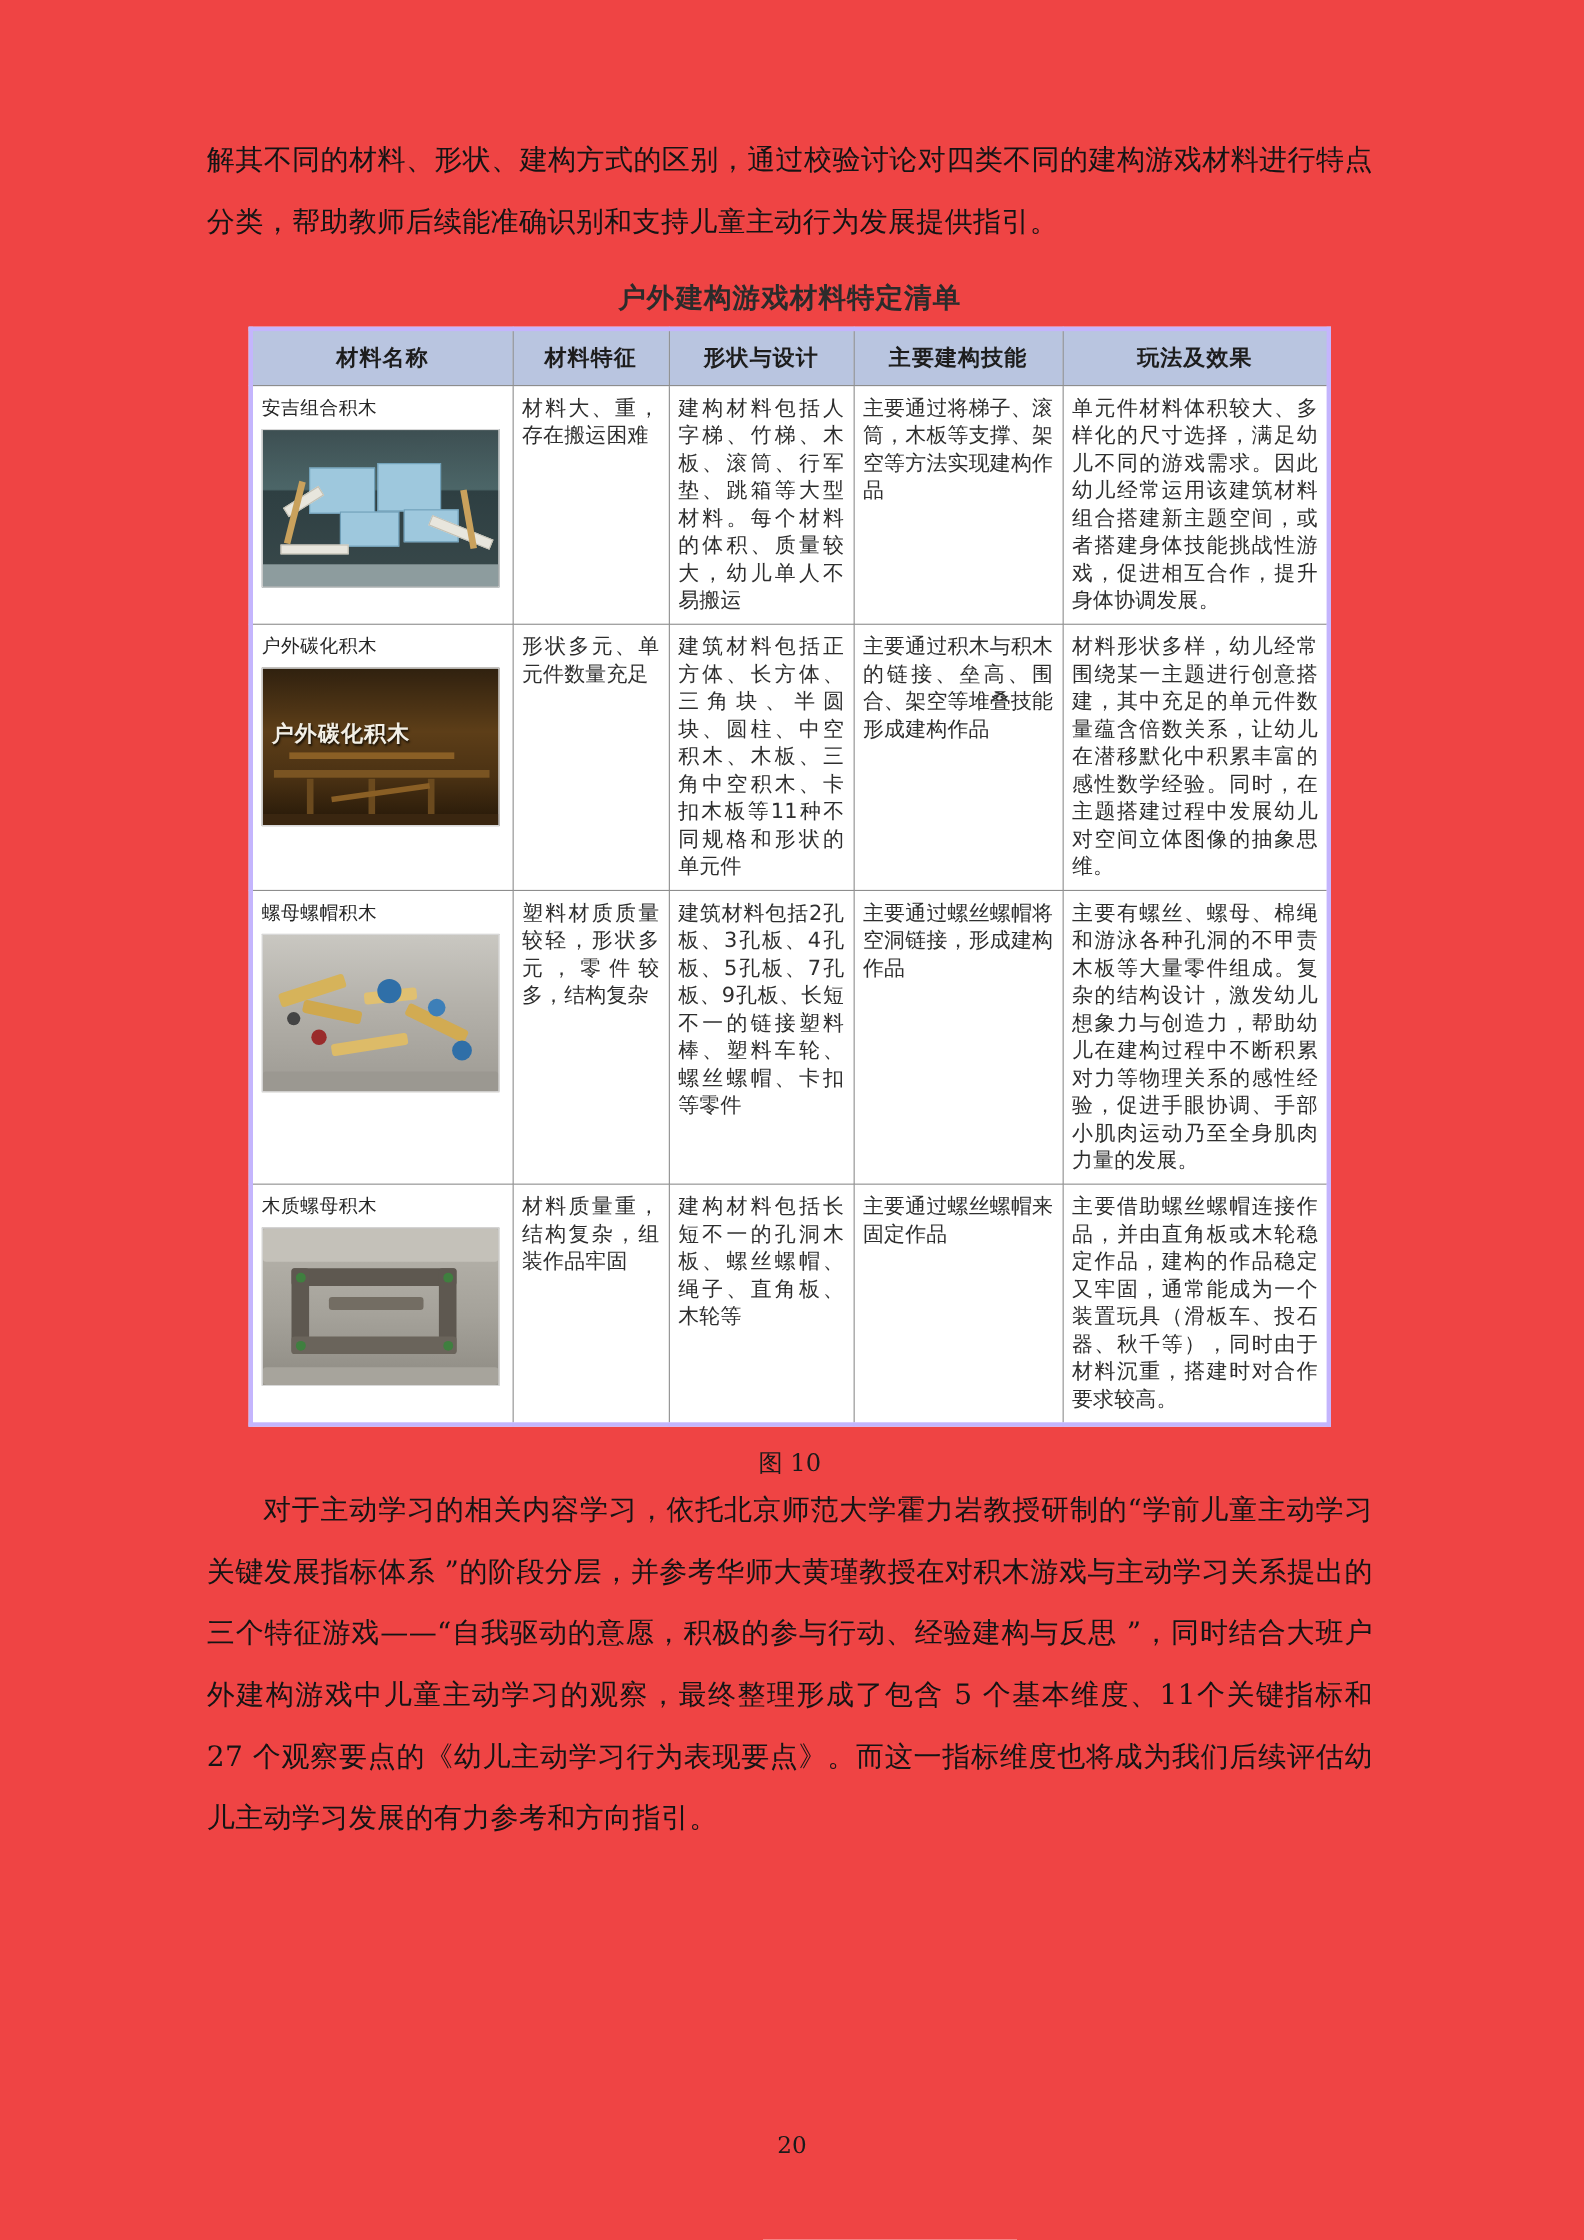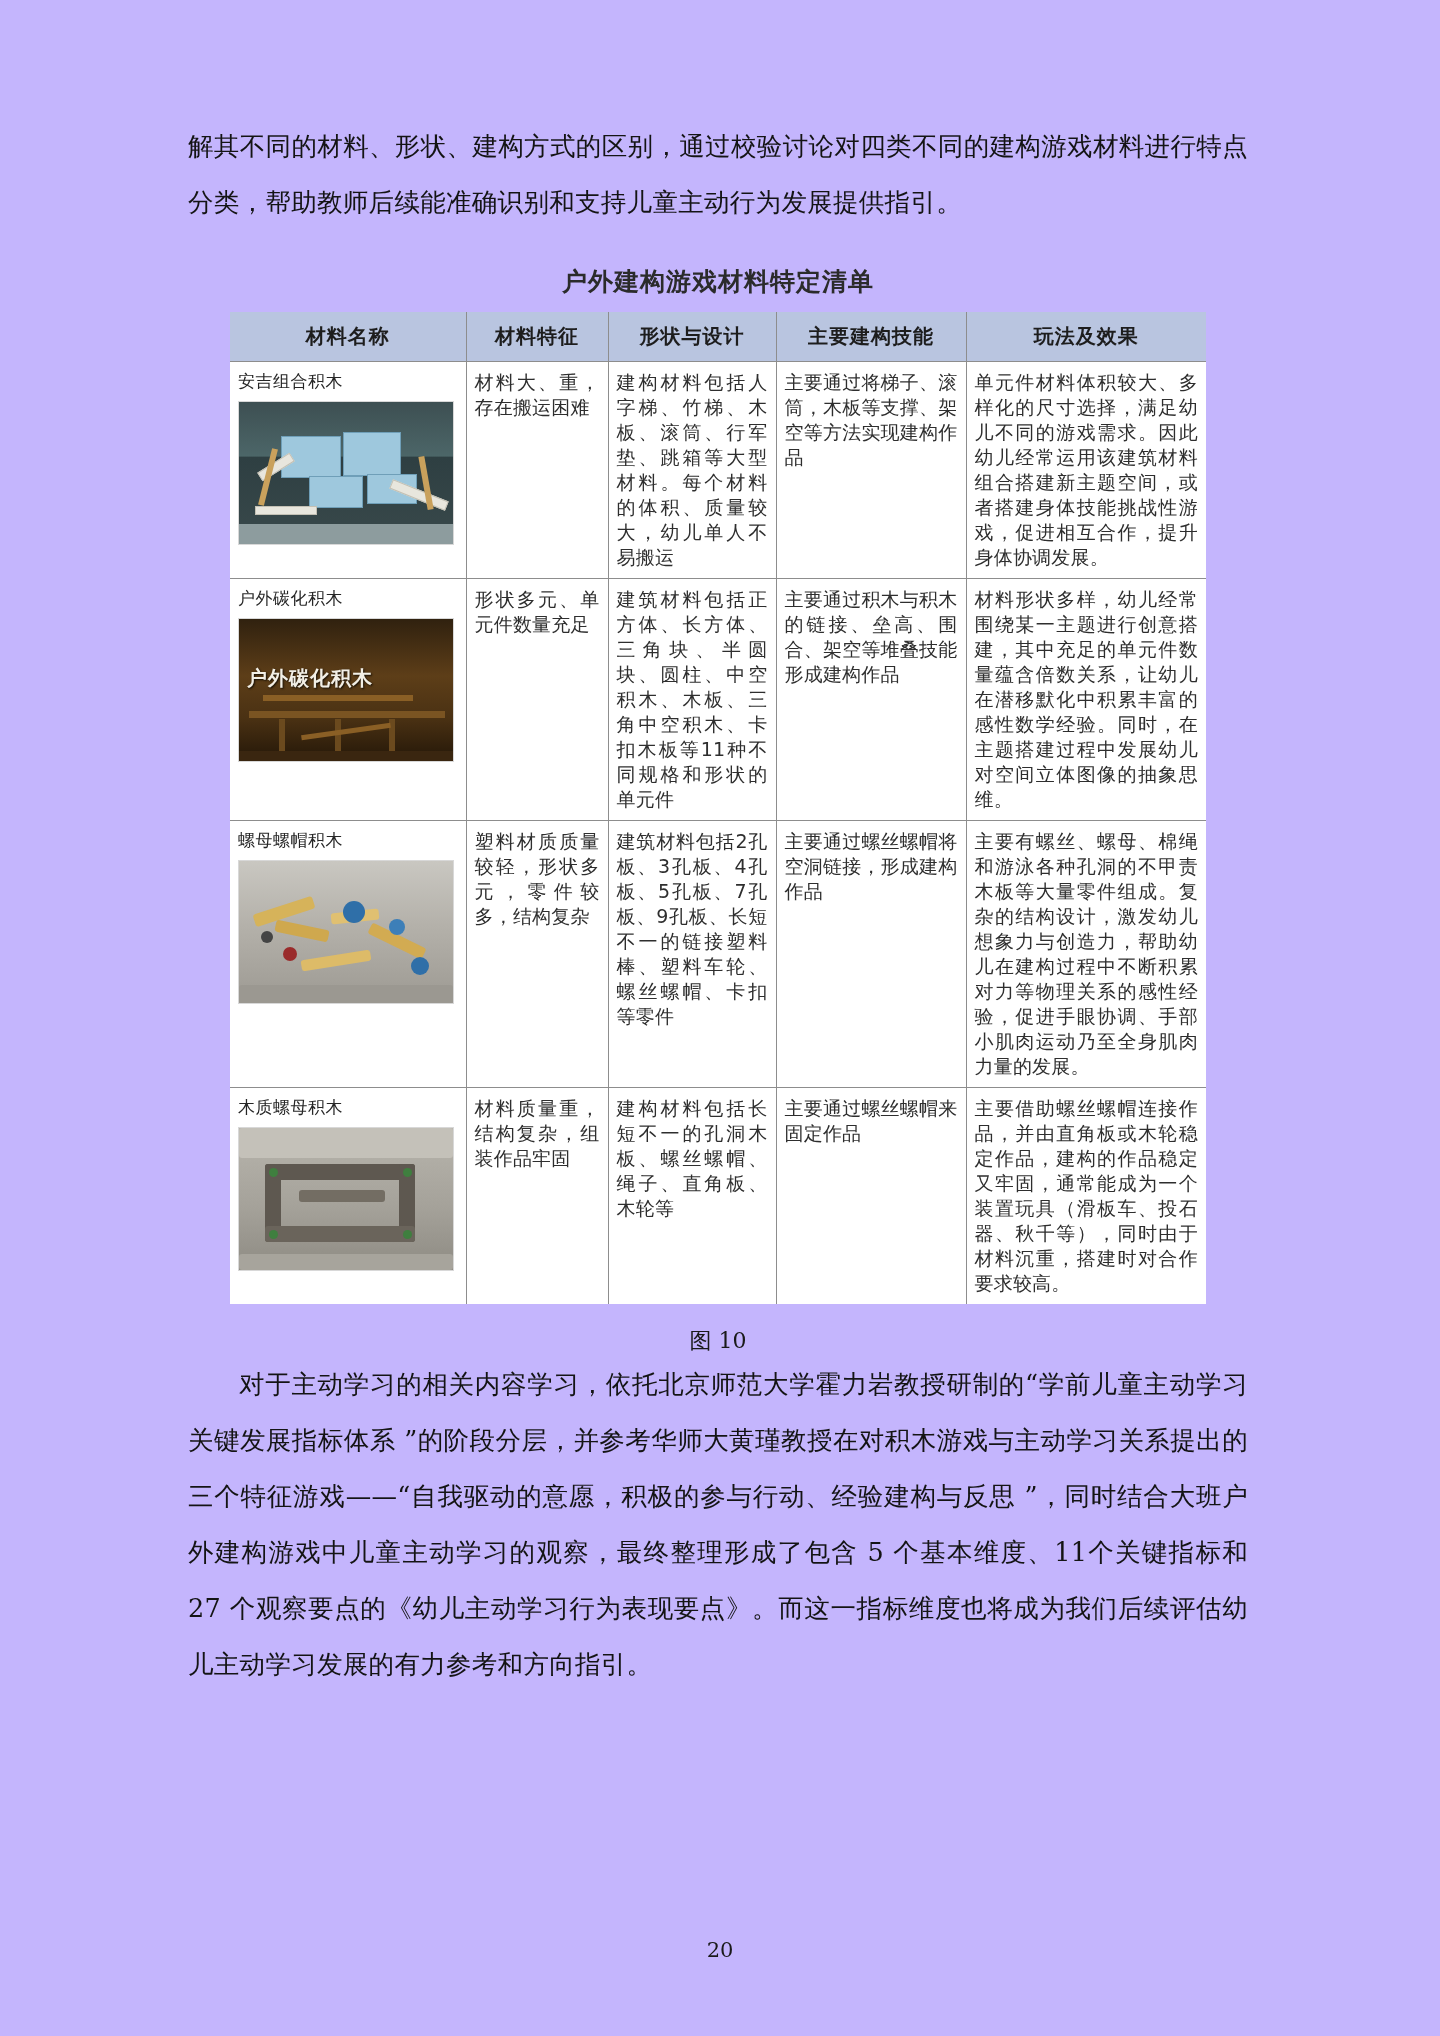--- a/index.html
+++ b/index.html
@@ -13,21 +13,21 @@
     position: relative;
     font-family: "DejaVu Serif", "Liberation Serif", serif;
     color: #1a1a1a;
     overflow: hidden;
   }
   .page {
     position: absolute;
     left: 0; top: 0;
     width: 1440px;
     height: 2036px;
-    background: #c4b5fd;
+    background: #ef4444;
   }
   .content {
     position: absolute;
     left: 188px;
     top: 118px;
     width: 1060px;
   }
   p.body-text {
     margin: 0;
     font-size: 25.5px;
@@ -35,21 +35,21 @@
     text-align: justify;
     text-justify: inter-ideograph;
     letter-spacing: 0.3px;
     color: #141414;
   }
   p.indent {
     text-indent: 2em;
   }
   
   .figure-block {
-    margin-top: 35px;
+    margin-top: 24px;
     width: 1060px;
   }
   .figure-title {
     text-align: center;
     font-size: 25px;
     font-weight: bold;
     font-family: "DejaVu Sans", "Liberation Sans", sans-serif;
     color: #2b2b2b;
     letter-spacing: 1px;
     margin-bottom: 10px;

